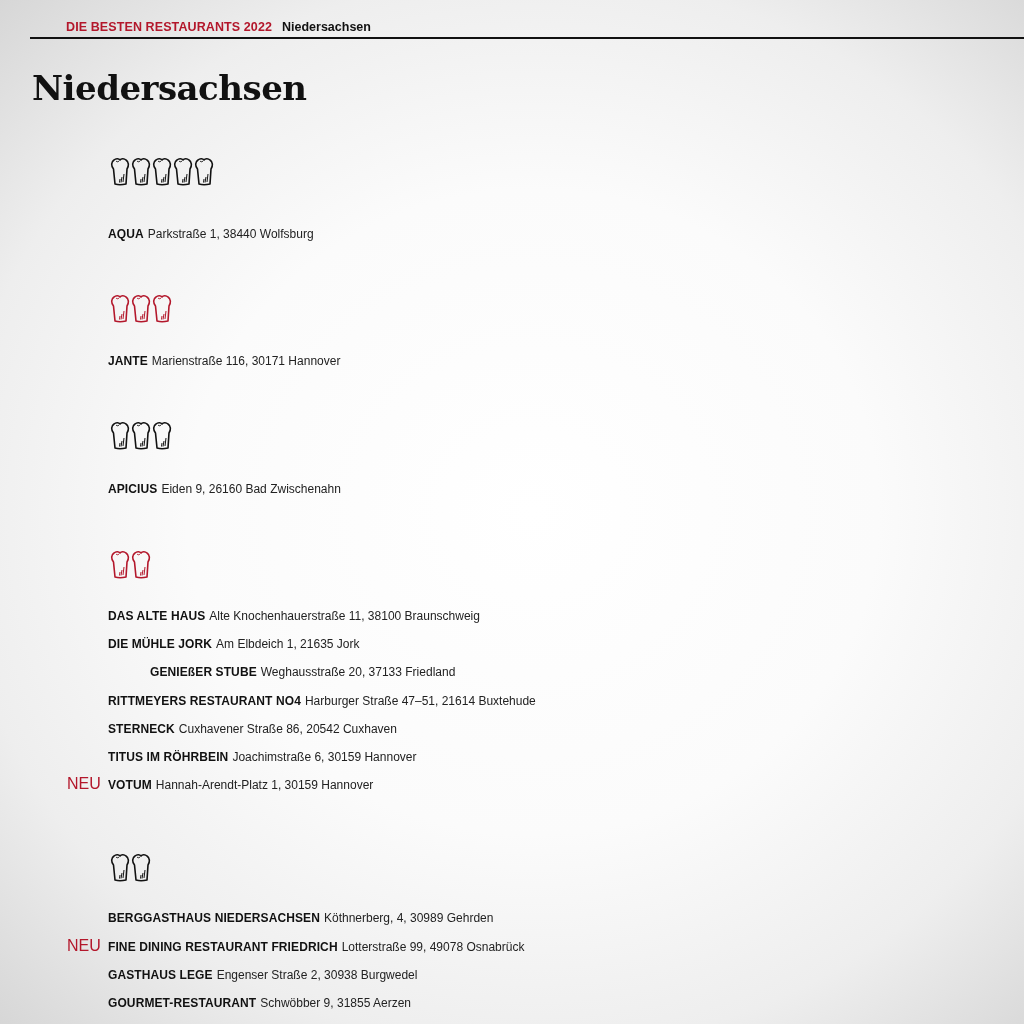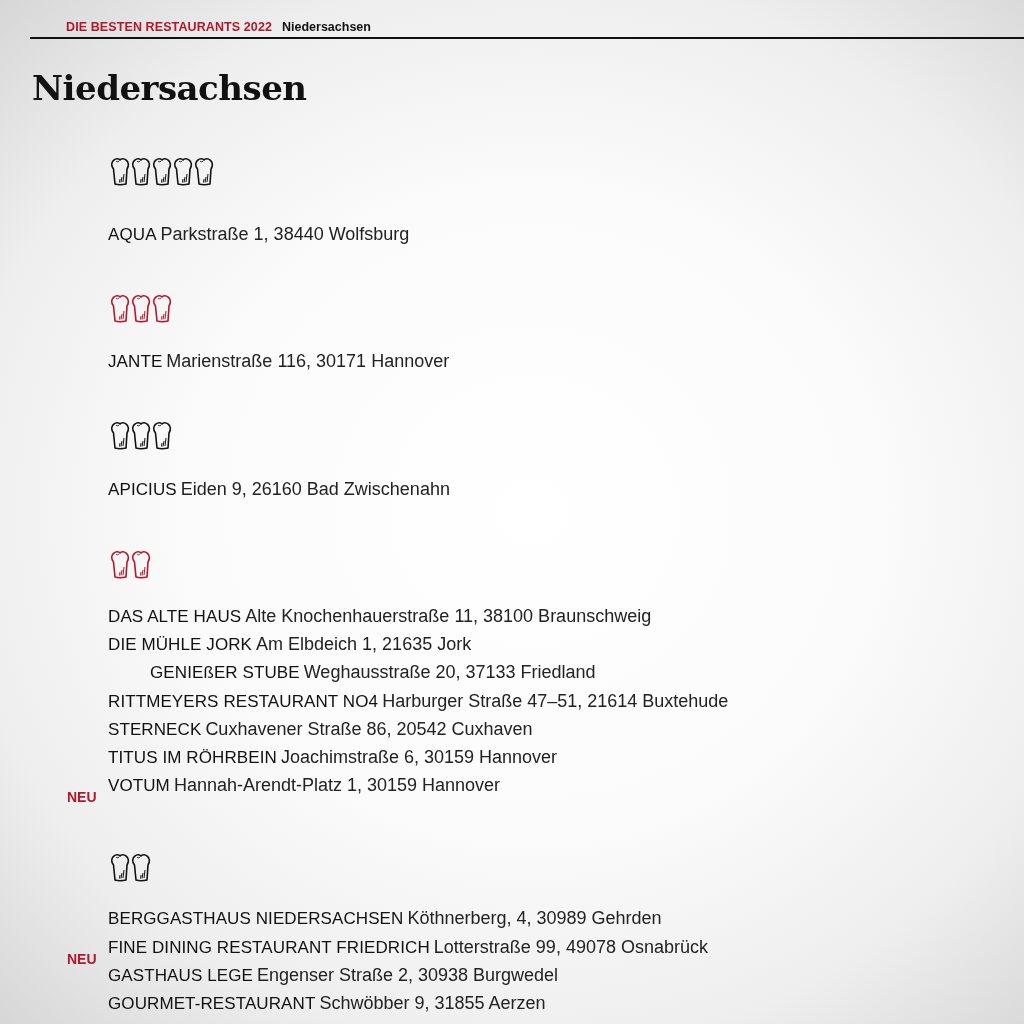--- a/index.html
+++ b/index.html
@@ -64,39 +64,39 @@
       position: absolute;
       left: 0;
       height: 24px;
       width: 1024px;
       display: flex;
       align-items: baseline;
     }
     .neu {
       position: absolute;
       left: 67px;
-      top: 14px;
+      top: 0;
       color: #b3172b;
-      font-size: 14px;
-      font-weight: 700;
+      font-size: 16px;
+      font-weight: 400;
     }
     .entry-text {
       position: absolute;
       left: 108px;
       top: 0;
       white-space: nowrap;
     }
     .name {
-      font-weight: 400;
-      font-size: 17px;
+      font-weight: 700;
+      font-size: 12px;
       letter-spacing: 0.1px;
       color: #111;
     }
     .address {
-      font-size: 18px;
+      font-size: 12px;
       color: #222;
       margin-left: 4px;
     }
   </style>
 </head>
 <body>
 
 <div class="header-bar">
   <span class="header-series">DIE BESTEN RESTAURANTS 2022</span>
   <span class="header-region">Niedersachsen</span>

